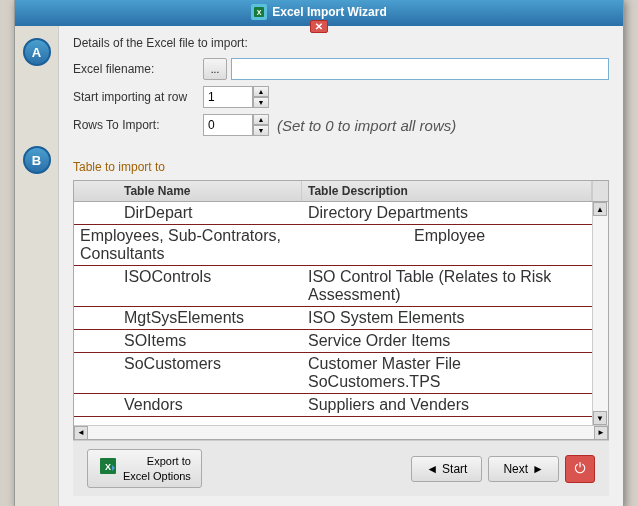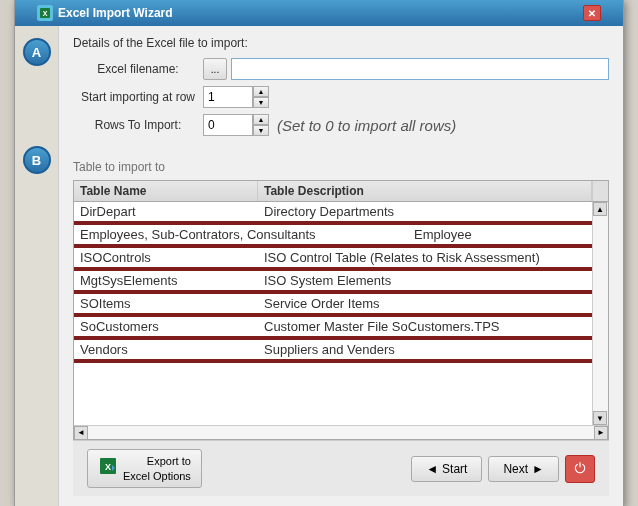--- a/index.html
+++ b/index.html
@@ -16,25 +16,26 @@
     }
     .window {
       width: 610px;
       background: #f0f0f0;
       border: 1px solid #999;
       box-shadow: 2px 2px 8px rgba(0,0,0,0.4);
     }
     .titlebar {
       background: linear-gradient(to bottom, #4a9fcf, #2a6fa8);
       color: white;
-      padding: 4px 22px;
+      padding: 4px 14px;
       display: flex;
       align-items: center;
       justify-content: space-between;
       height: 26px;
+      flex-direction: column;
     }
     .titlebar-left {
       display: flex;
       align-items: center;
       gap: 5px;
     }
     .titlebar-icon {
       width: 16px;
       height: 16px;
       background: #5bc0de;
@@ -73,21 +74,20 @@
     }
     .form-row {
       display: flex;
       align-items: center;
       margin-bottom: 6px;
     }
     .form-label {
       width: 130px;
       color: #333;
       font-size: 12px;
-      text-align: center;
     }
     .browse-btn {
       width: 24px;
       height: 22px;
       background: linear-gradient(to bottom, #f5f5f5, #ddd);
       border: 1px solid #aaa;
       border-radius: 2px;
       cursor: pointer;
       font-size: 10px;
       display: flex;
@@ -176,21 +176,21 @@
     }
     .table-section {
       flex: 1;
       display: flex;
       flex-direction: column;
       min-height: 0;
     }
     .table-label {
       font-size: 12px;
       margin-bottom: 6px;
-      color: #737373;
+      color: #a16207;
     }
     .table-container {
       border: 1px solid #aaa;
       background: white;
       flex: 1;
       overflow: hidden;
       display: flex;
       flex-direction: column;
     }
     .table-header {
@@ -198,30 +198,30 @@
       background: linear-gradient(to bottom, #e8e8e8, #d8d8d8);
       border-bottom: 1px solid #aaa;
       font-size: 12px;
       font-weight: bold;
     }
     .table-header-cell {
       padding: 3px 6px;
       border-right: 1px solid #ccc;
       color: #333;
     }
-    .col-name { width: 184px; }
+    .col-name { width: 184px; margin-left: 44px; }
     .col-desc { flex: 1; }
     .table-body {
       overflow-y: auto;
       flex: 1;
     }
     .table-row {
       display: flex;
-      border-bottom: 4px solid #7f1d1d;
-      font-size: 13px;
+      border-bottom: 1px solid #7f1d1d;
+      font-size: 16px;
     }
     .table-cell {
       padding: 2px 6px;
       color: #333;
     }
     .horizontal-scroll {
       height: 14px;
       background: #f0f0f0;
       border-top: 1px solid #ccc;
       display: flex;

